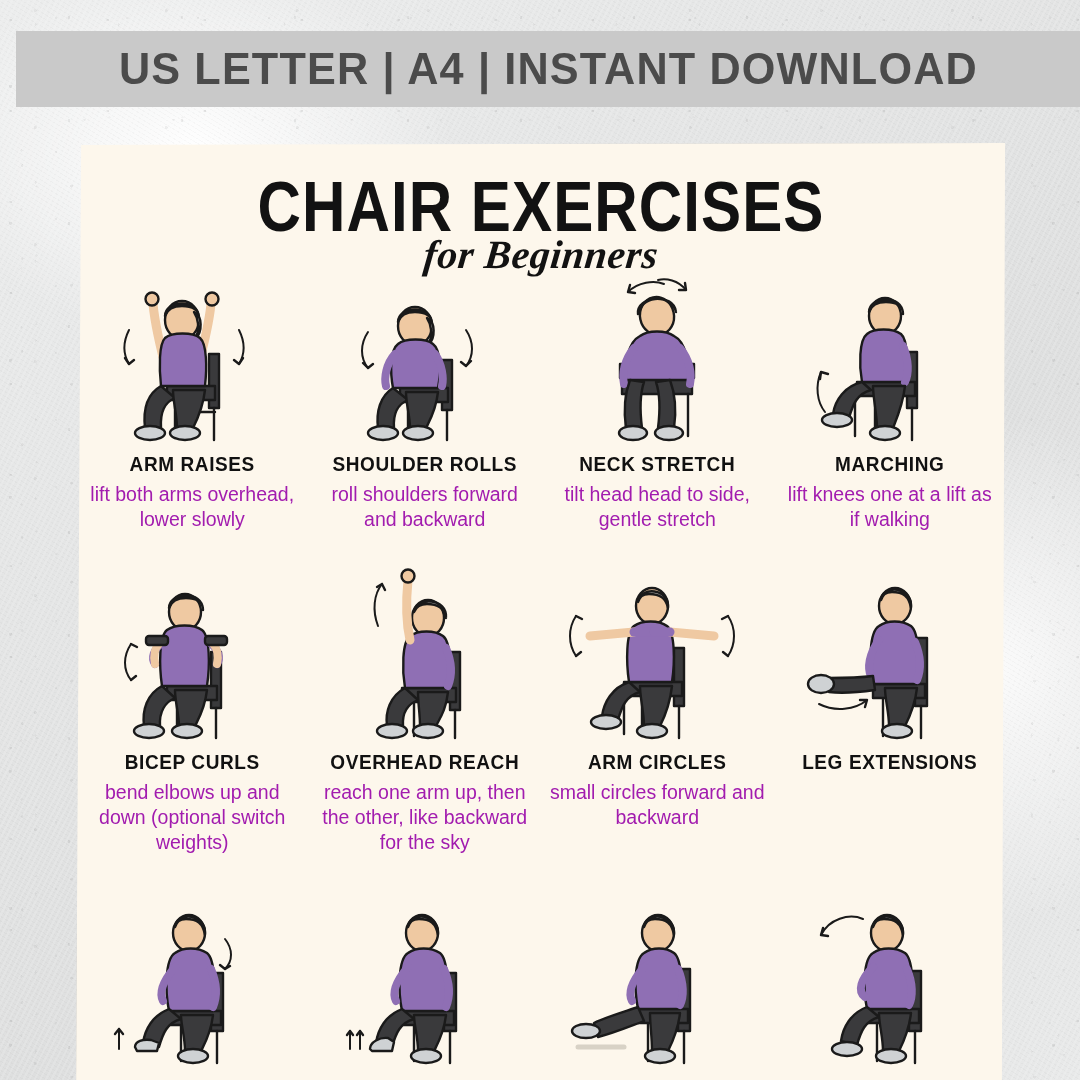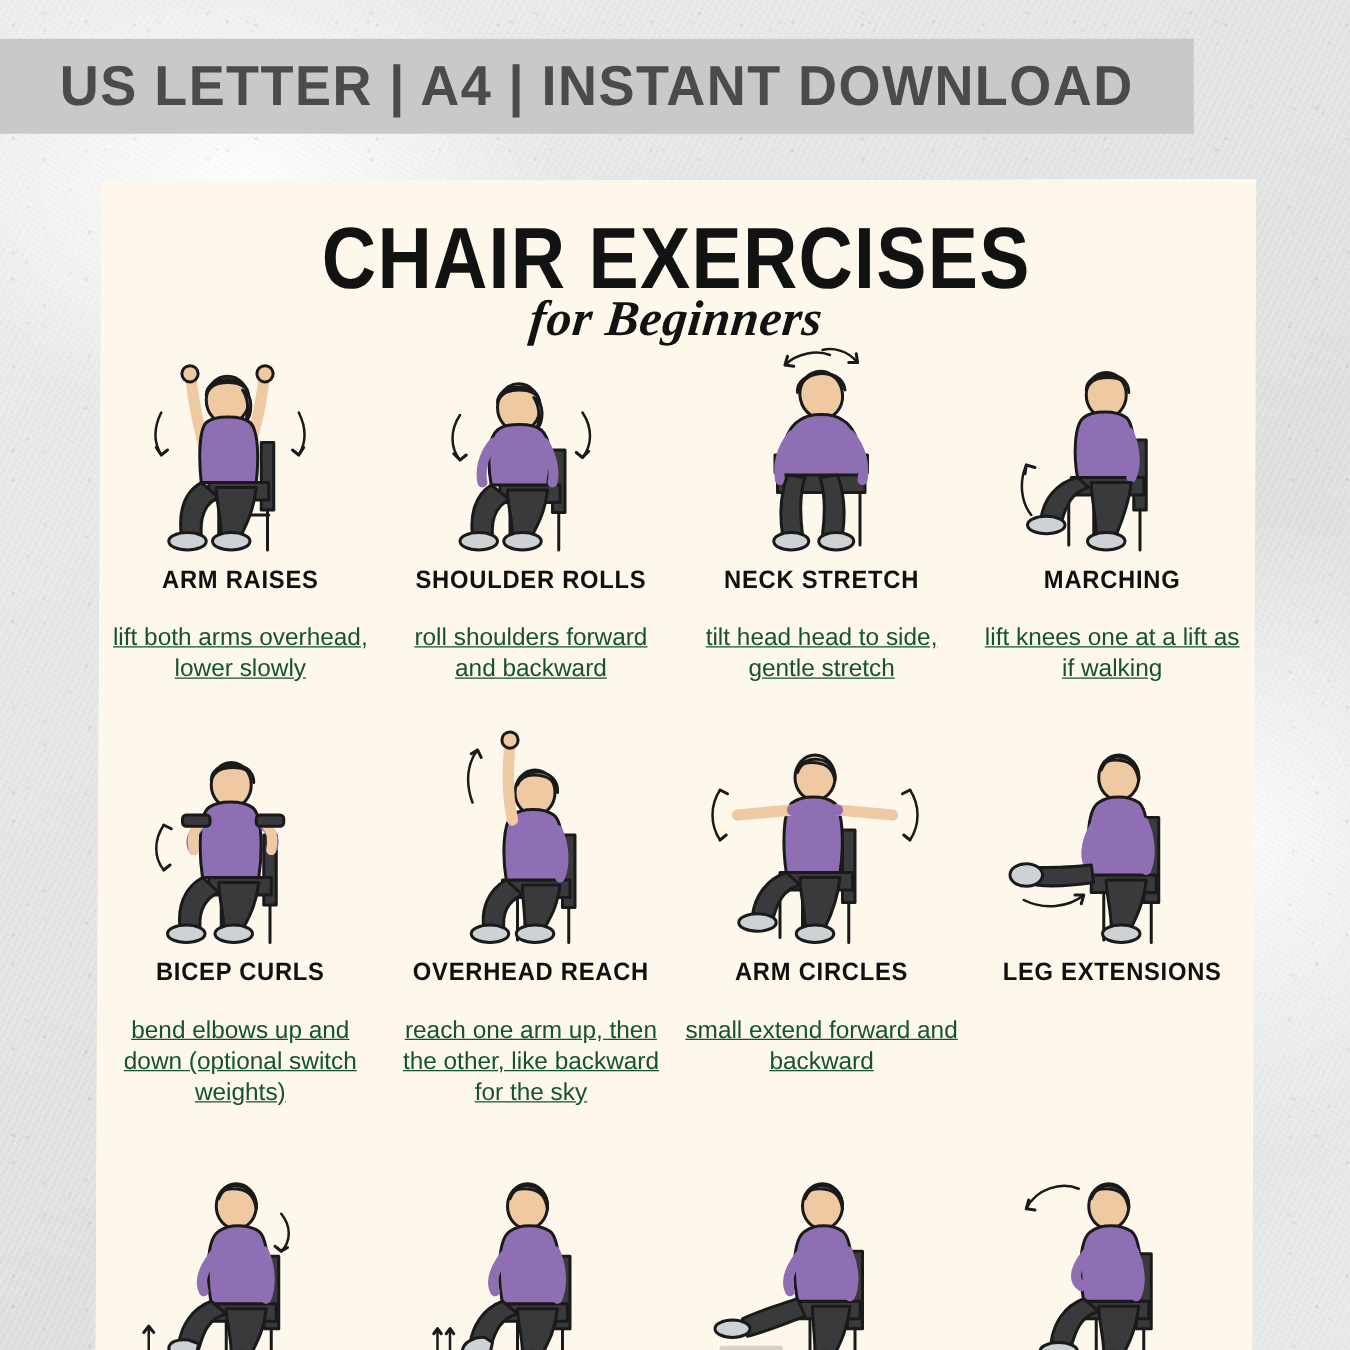--- a/index.html
+++ b/index.html
@@ -48,22 +48,22 @@
   #grain2 {
     position:absolute; inset:0; pointer-events:none; opacity:.30;
     background-image:
       repeating-linear-gradient(117deg, rgba(255,255,255,.45) 0 2px, rgba(0,0,0,0) 2px 5px),
       repeating-linear-gradient(31deg,  rgba(150,150,150,.18) 0 1px, rgba(0,0,0,0) 1px 4px);
   }
 
   
   #banner {
     position: absolute;
-    left: 0; top: 31px;
-    width: 955px; height: 76px;
+    left: 16px; top: 31px;
+    width: 1064px; height: 76px;
     background: #c9c9c9;
     display: flex; align-items: center; justify-content: center;
     z-index: 40;
   }
   #banner-text {
     font-family: "Liberation Sans", sans-serif;
     font-weight: 700;
     font-size: 45px;
     letter-spacing: 1.2px;
     color: #4b4b4b;
@@ -136,28 +136,27 @@
     margin-top: 8px;
     font-family: "Liberation Sans", sans-serif;
     font-weight: 700;
     font-size: 19px;
     letter-spacing: .6px;
     color: #111111;
     text-align: center;
     transform: scaleY(1.06);
   }
   .ex-desc {
-    margin-top: 22px;
+    margin-top: 6px;
     font-family: "Liberation Sans", sans-serif;
     font-size: 19.5px;
     line-height: 25px;
-    color: #14532d;
+    color: #a21caf;
     text-align: center;
     max-width: 218px;
-    text-decoration: underline;
   }
   .row-1 .cell, .row-2 .cell { margin-bottom: 14px; }
   .row-2 { margin-top: 20px; }
   .row-3 { margin-top: 22px; }
 </style>
 </head>
 <body>
 
 <div id="stage">
   <div id="grain"></div>
@@ -369,21 +368,21 @@
                   <ellipse cx="44" cy="156" rx="15" ry="7" fill="#cfd2d4"></ellipse>
                   <ellipse cx="90" cy="165" rx="15" ry="7" fill="#cfd2d4"></ellipse>
                   <path d="M14 50 C6 62 6 78 14 90" stroke-width="2"></path>
                   <path d="M14 50 l6 3 M14 90 l5 -4"></path>
                   <path d="M166 50 C174 62 174 78 166 90" stroke-width="2"></path>
                   <path d="M166 50 l-6 3 M166 90 l-5 -4"></path>
                 </g>
               </svg>
             </div>
             <div class="ex-name">ARM CIRCLES</div>
-            <div class="ex-desc">small extend forward and backward</div>
+            <div class="ex-desc">small circles forward and backward</div>
           </div>
 
           <div class="cell">
             <div class="art">
               <svg width="190" height="178" viewBox="0 0 190 178">
                 <g fill="none" stroke="#1a1a1a" stroke-width="2.4" stroke-linecap="round" stroke-linejoin="round">
                   <path d="M120 72 L132 72 L132 140 L120 140 Z" fill="#3a3a3c"></path>
                   <path d="M126 140 L126 172 M88 128 L88 170"></path>
                   <path d="M78 118 L130 118 L130 132 L78 132 Z" fill="#3a3a3c"></path>
                   <ellipse cx="100" cy="40" rx="16" ry="18" fill="#efc9a2"></ellipse>

